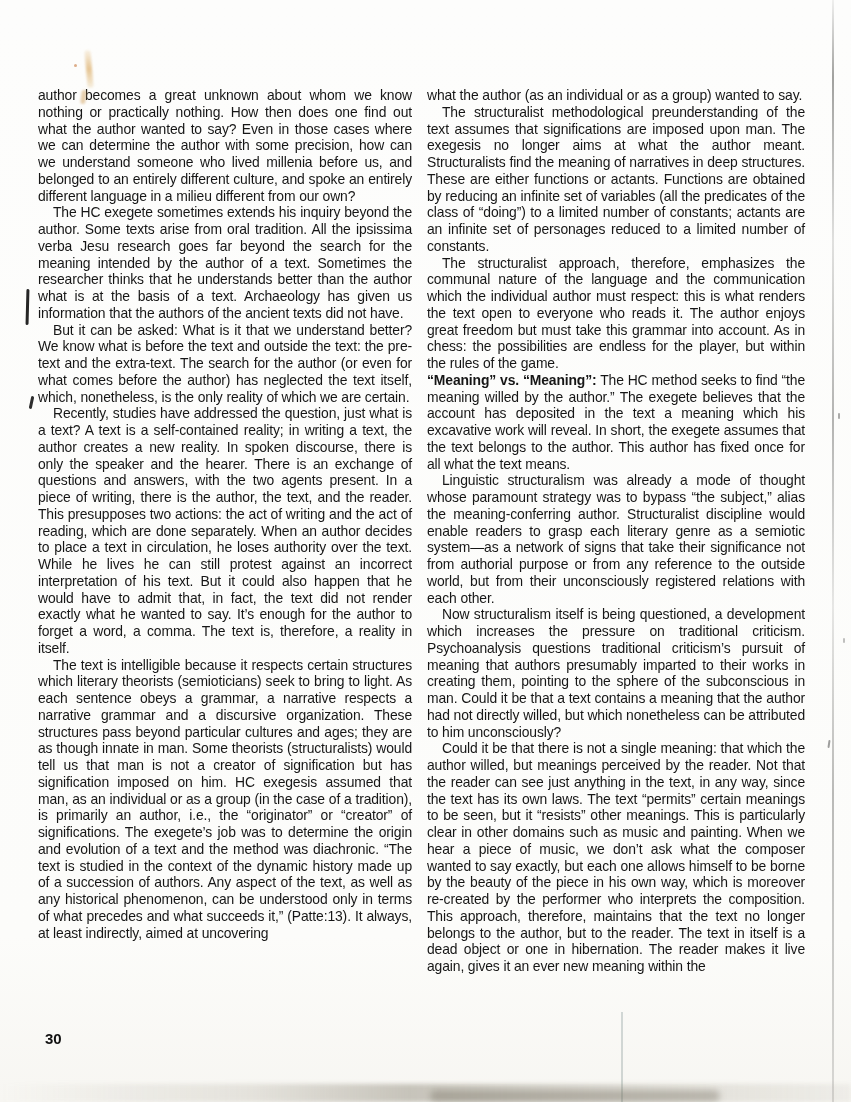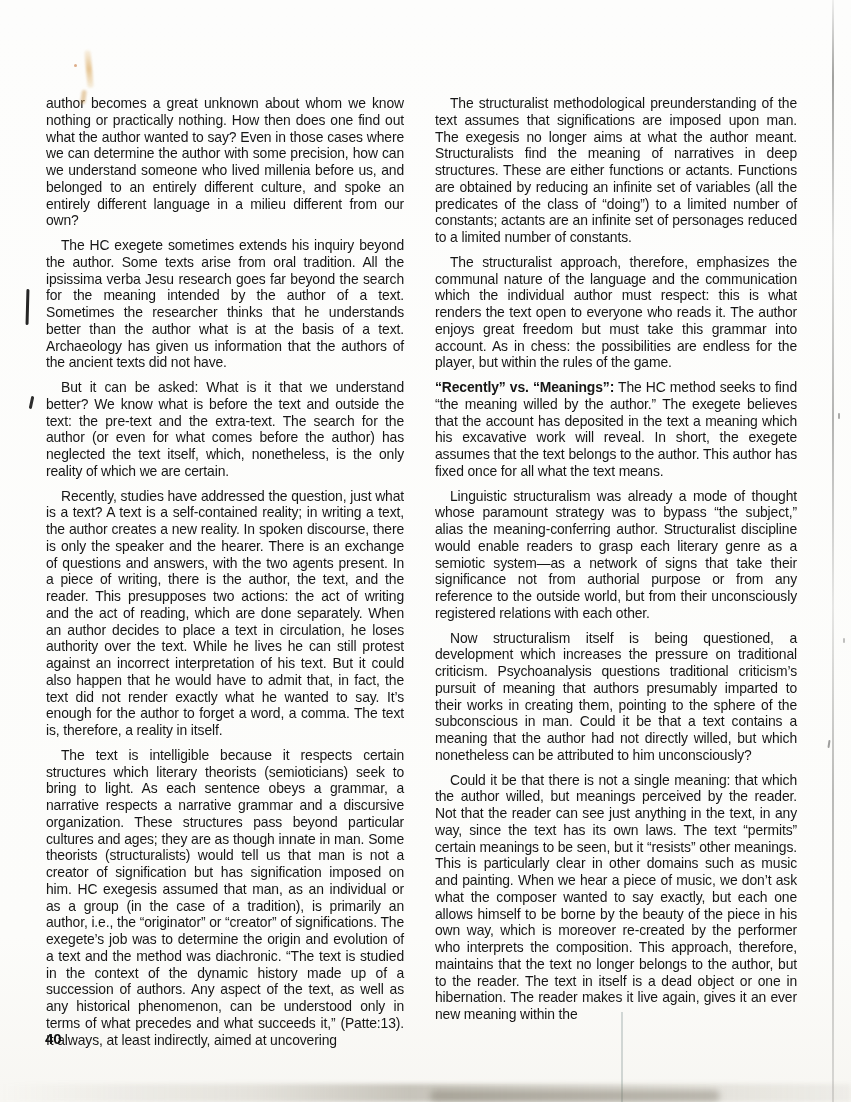--- a/index.html
+++ b/index.html
@@ -24,21 +24,21 @@
     top: 87px;
     font-size: 13.9px;
     line-height: 16.75px;
     letter-spacing: -0.12px;
     text-align: justify;
     color: #161616;
     text-rendering: optimizeLegibility;
   }
   .col-left  { left: 38px;  width: 374px; }
   .col-right { left: 427px; width: 378px; }
-  p.para { margin: 8px; padding: 0; }
+  p.para { margin: 0; padding: 0; }
   p.para.indent { text-indent: 15px; }
   .it { }
   .bd { font-weight: bold; }
   .page-number {
     position: absolute;
     left: 45px;
     top: 1030px;
     font-size: 15px;
     font-weight: bold;
     color: #111;
@@ -122,29 +122,30 @@
 
   <div class="text-col col-left">
       <p class="para"><span>author becomes a great unknown about whom we know nothing or practically nothing. How then does one find out what the author wanted to say? Even in those cases where we can determine the author with some precision, how can we understand someone who lived millenia before us, and belonged to an entirely different culture, and spoke an entirely different language in a milieu different from our own?</span></p>
       <p class="para indent"><span>The HC exegete sometimes extends his inquiry beyond the author. Some texts arise from oral tradition. All the </span><span class="it">ipsissima verba Jesu</span><span> research goes far beyond the search for the meaning intended by the author of a text. Sometimes the researcher thinks that he understands better than the author what is at the basis of a text. Archaeology has given us information that the authors of the ancient texts did not have.</span></p>
       <p class="para indent"><span>But it can be asked: What is it that we understand better? We know what is before the text and outside the text: the </span><span class="it">pre-text</span><span> and the </span><span class="it">extra-text.</span><span> The search for the author (or even for what comes before the author) has neglected the text itself, which, nonetheless, is the only reality of which we are certain.</span></p>
       <p class="para indent"><span>Recently, studies have addressed the question, just what is a text? A text is a self-contained reality; in writing a text, the author creates a new reality. In spoken discourse, there is only the speaker and the hearer. There is an exchange of questions and answers, with the two agents present. In a piece of writing, there is the author, the text, and the reader. This presupposes two actions: the act of writing and the act of reading, which are done separately. When an author decides to place a text in circulation, he loses authority over the text. While he lives he can still protest against an incorrect interpretation of his text. But it could also happen that he would have to admit that, in fact, the text did not render exactly what he wanted to say. It’s enough for the author to forget a word, a comma. The text is, therefore, a reality in itself.</span></p>
       <p class="para indent"><span>The text is intelligible because it respects certain structures which literary theorists (semioticians) seek to bring to light. As each sentence obeys a grammar, a narrative respects a narrative grammar and a discursive organization. These structures pass beyond particular cultures and ages; they are as though innate in man. Some theorists (structuralists) would tell us that man is not a creator of signification but has signification imposed on him. HC exegesis assumed that man, as an individual or as a group (in the case of a tradition), is primarily an </span><span class="it">author,</span><span> i.e., the “originator” or “creator” of significations. The exegete’s job was to determine the </span><span class="it">origin</span><span> and </span><span class="it">evolution</span><span> of a text and the method was diachronic. “The text is studied in the context of the dynamic history made up of a succession of authors. Any aspect of the text, as well as any historical phenomenon, can be understood only in terms of what precedes and what succeeds it,” (Patte:13). It always, at least indirectly, aimed at uncovering</span></p>
     </div>
 
   <div class="text-col col-right">
+      <p class="para"><span>what the author (as an individual or as a group) wanted to say.</span></p>
       <p class="para indent"><span>The structuralist methodological preunderstanding of the text assumes that significations are imposed upon man. The exegesis no longer aims at what the author meant. Structuralists find the meaning of narratives in deep structures. These are either </span><span class="it">functions</span><span> or </span><span class="it">actants.</span><span> Functions are obtained by reducing an infinite set of variables (all the predicates of the class of “doing”) to a limited number of constants; </span><span class="it">actants</span><span> are an infinite set of </span><span class="it">personages</span><span> reduced to a limited number of constants.</span></p>
       <p class="para indent"><span>The structuralist approach, therefore, emphasizes the communal nature of the language and the communication which the individual author must respect: this is what renders the text open to everyone who reads it. The author enjoys great freedom but must take this grammar into account. As in chess: the possibilities are endless for the player, but within the rules of the game.</span></p>
-      <p class="para"><span class="bd">“Recently” vs. “Meanings”:</span><span> The HC method seeks to find “the meaning willed by the author.” The exegete believes that the account has deposited in the text a meaning which his excavative work will reveal. In short, the exegete assumes that the text belongs to the author. This author has fixed once for all what the text means.</span></p>
+      <p class="para"><span class="bd">“Meaning” vs. “Meaning”:</span><span> The HC method seeks to find “the meaning willed by the author.” The exegete believes that the account has deposited in the text a meaning which his excavative work will reveal. In short, the exegete assumes that the text belongs to the author. This author has fixed once for all what the text means.</span></p>
       <p class="para indent"><span>Linguistic structuralism was already a mode of thought whose paramount strategy was to bypass “the subject,” alias the meaning-conferring author. Structuralist discipline would enable readers to grasp each literary genre as a semiotic system—as a network of signs that take their significance not from authorial purpose or from any reference to the outside world, but from their unconsciously registered relations with each other.</span></p>
       <p class="para indent"><span>Now structuralism itself is being questioned, a development which increases the pressure on traditional criticism. Psychoanalysis questions traditional criticism’s pursuit of meaning that authors presumably imparted to their works in creating them, pointing to the sphere of the subconscious in man. Could it be that a text contains a meaning that the author had not directly willed, but which nonetheless can be attributed to him unconsciously?</span></p>
       <p class="para indent"><span>Could it be that there is not a </span><span class="it">single meaning:</span><span> that which the author willed, but </span><span class="it">meanings</span><span> perceived by the reader. Not that the reader can see just anything in the text, in any way, since the text has its own laws. The text “permits” certain meanings to be seen, but it “resists” other meanings. This is particularly clear in other domains such as music and painting. When we hear a piece of music, we don’t ask what the composer wanted to say exactly, but each one allows himself to be borne by the beauty of the piece in his own way, which is moreover re-created by the performer who interprets the composition. This approach, therefore, maintains that the text no longer belongs to the author, but to the reader. The text in itself is a dead object or one in hibernation. The reader makes it live again, gives it an ever new meaning within the</span></p>
     </div>
 
-  <div class="page-number">40</div>
+  <div class="page-number">30</div>
 
   <div class="edge-line-right"></div>
   <div class="edge-line-bottom"></div>
   <div class="bottom-smudge"></div>
   <div class="bottom-smudge-dark"></div>
   <div class="margin-stroke"></div>
   <div class="comma-mark"></div>
   <div class="yellow-smudge-a"></div>
   <div class="yellow-smudge-b"></div>
   <div class="speck-1"></div>

